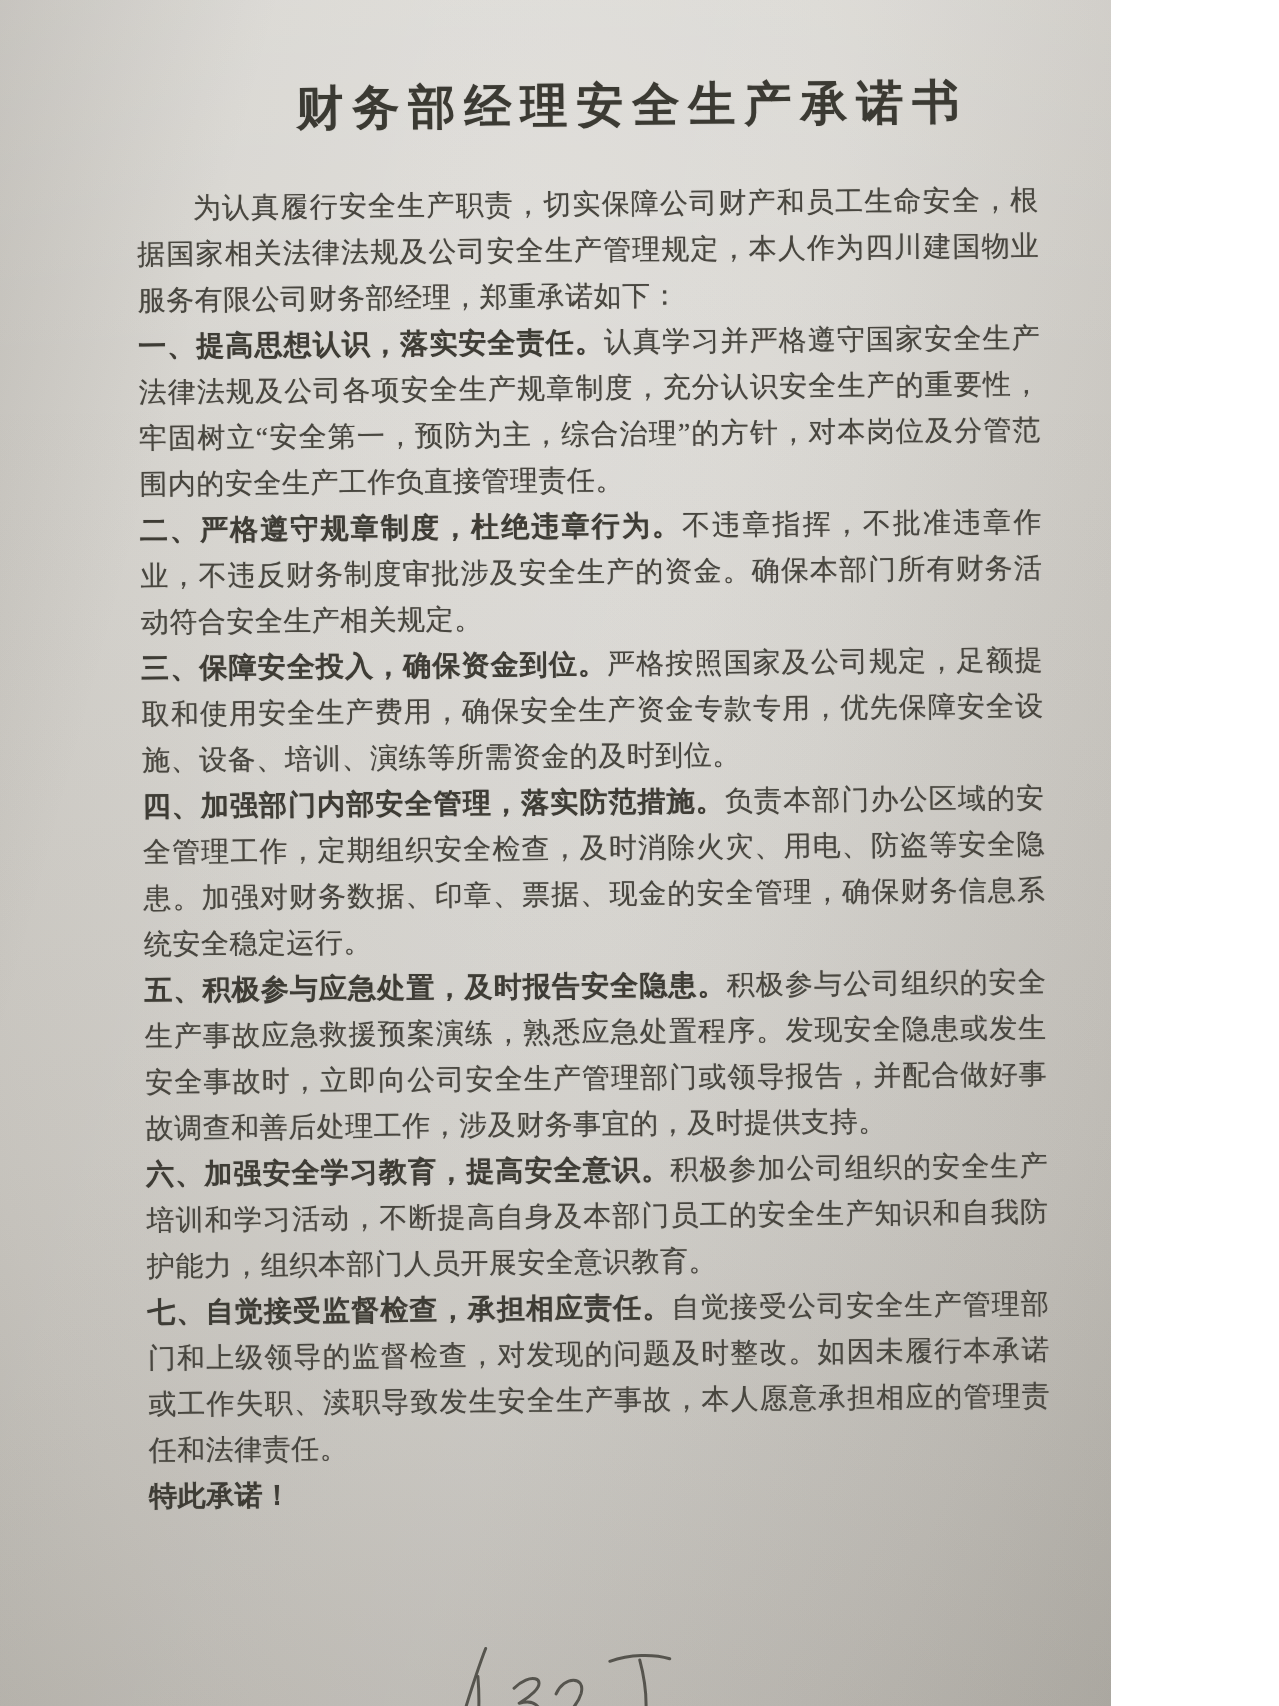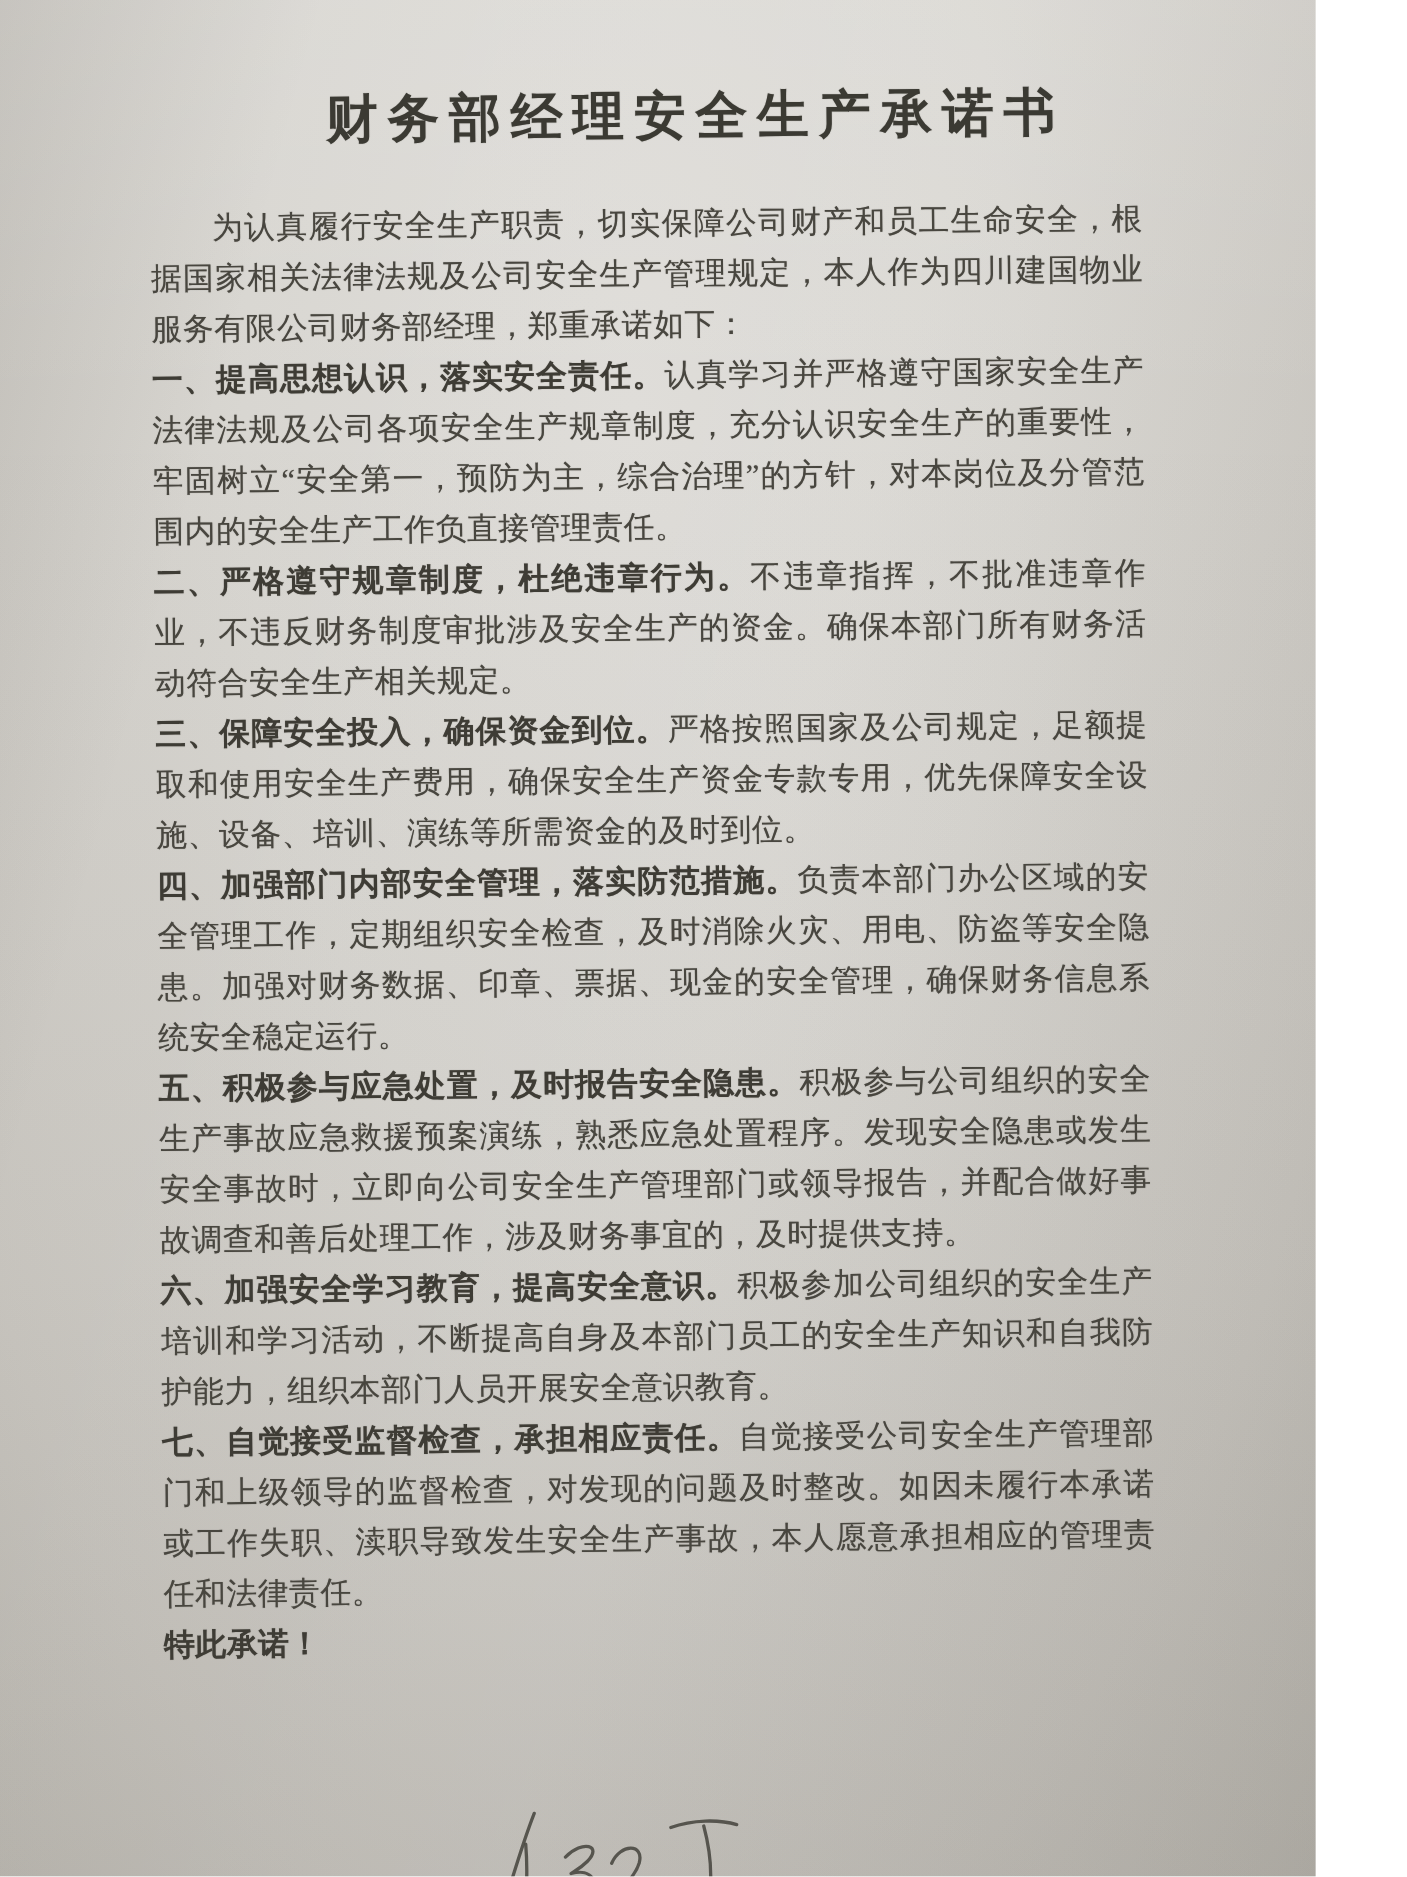--- a/index.html
+++ b/index.html
@@ -4,21 +4,21 @@
 <style>
   html,body{margin:0;padding:0;}
   body{
     width:1279px;height:1706px;
     font-family:"Liberation Serif","DejaVu Serif",serif;
     overflow:hidden;
   }
   
   .photo{
     position:relative;
-    width:1196px;height:1706px;
+    width:1111px;height:1706px;
     background:
       linear-gradient(to bottom, rgba(255,255,255,0.10) 0%, rgba(255,255,255,0) 22%, rgba(70,66,58,0.05) 68%, rgba(70,66,58,0.13) 100%),
       linear-gradient(105deg, rgba(60,56,48,0.10) 0%, rgba(60,56,48,0) 18%, rgba(255,255,255,0.05) 55%, rgba(60,56,48,0.07) 100%),
       radial-gradient(ellipse at 48% 22%, #dedcd8 0%, #d8d6d1 40%, #cdcac4 78%, #c3c0b9 100%);
     overflow:hidden;
   }
   .page{
     position:absolute;
     left:0;top:0;width:1279px;
     transform:rotate(-0.55deg);

